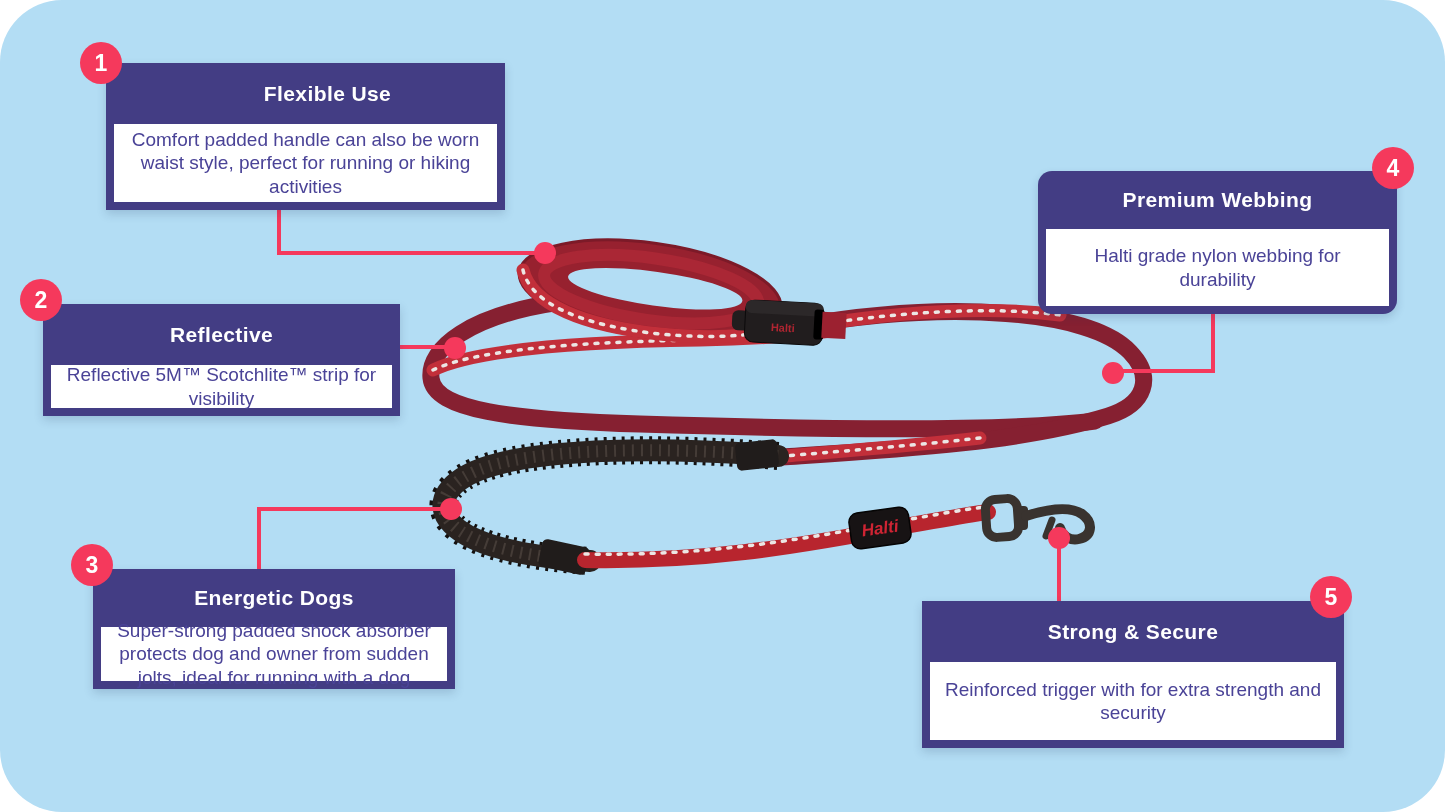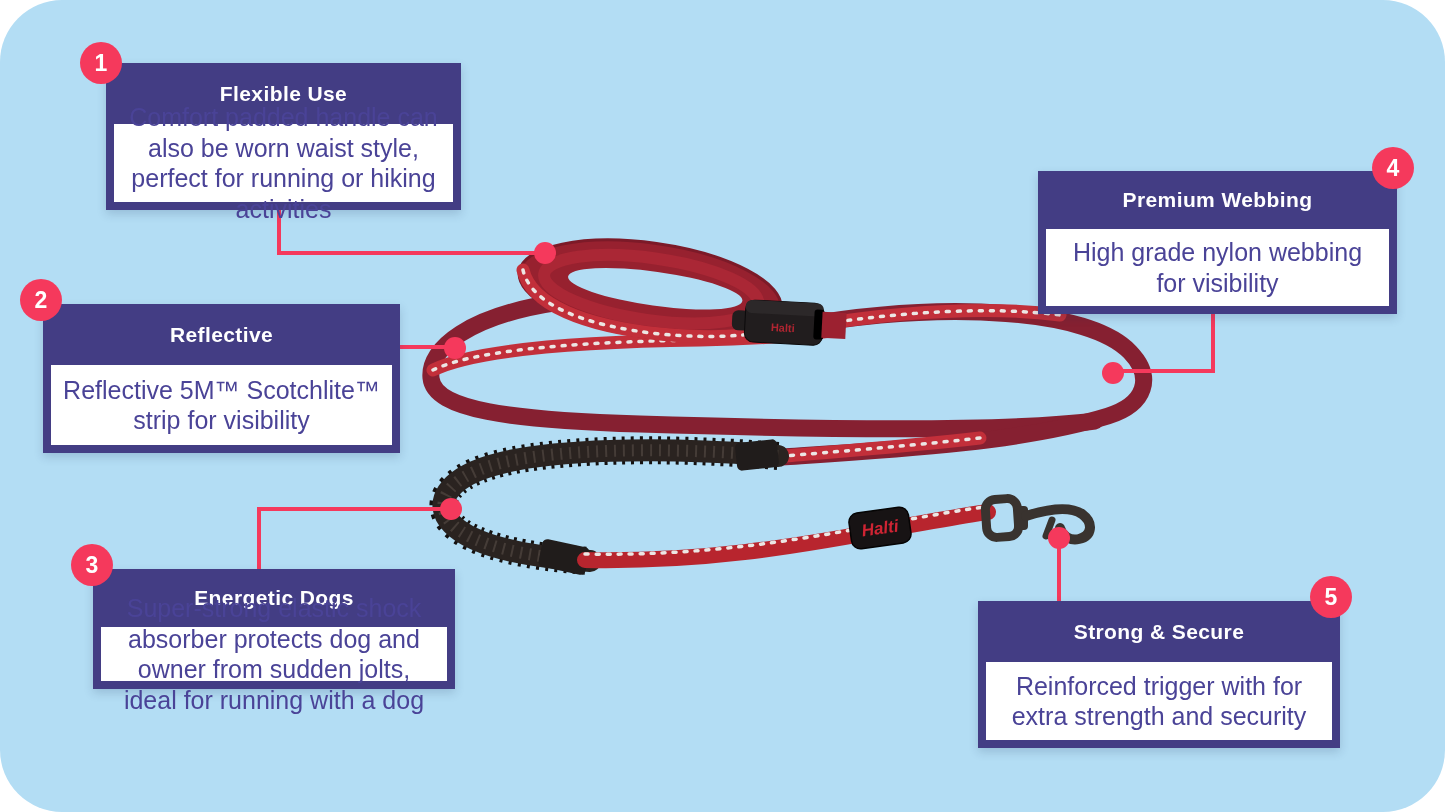--- a/index.html
+++ b/index.html
@@ -6,21 +6,21 @@
   body{width:1445px;height:812px;position:relative;font-family:"Liberation Sans",sans-serif;}
   .canvas{position:absolute;inset:0;background:#b3ddf4;border-radius:62px;overflow:hidden;}
   .leash-svg{position:absolute;left:0;top:0;z-index:1;}
   .connector{position:absolute;background:#f5395c;z-index:2;}
   .dot{position:absolute;width:22px;height:22px;border-radius:50%;background:#f5395c;z-index:2;}
   .callout{position:absolute;background:#433d84;z-index:3;box-shadow:0 4px 9px rgba(30,50,90,.18);}
   .callout .title{height:61px;display:flex;align-items:center;justify-content:center;
     color:#ffffff;font-size:21px;font-weight:bold;letter-spacing:.4px;}
   .callout .body{position:absolute;left:8px;right:8px;top:61px;bottom:8px;background:#ffffff;
     display:flex;align-items:center;justify-content:center;text-align:center;
-    color:#4a4397;font-size:25px;line-height:1.22;padding:4px 12px;box-sizing:border-box;}
+    color:#4a4397;font-size:19px;line-height:1.22;padding:4px 12px;box-sizing:border-box;}
   .badge{position:absolute;width:42px;height:42px;border-radius:50%;background:#f5395c;z-index:4;
     display:flex;align-items:center;justify-content:center;color:#ffffff;font-size:23px;font-weight:bold;}
 </style>
 </head>
 <body>
 
 <div class="canvas">
 
   <svg class="leash-svg" width="1445" height="812" viewBox="0 0 1445 812">
 
@@ -92,53 +92,53 @@
   <div class="connector" style="left:257px;top:507px;width:196px;height:4px;"></div>
   <div class="dot" style="left:440px;top:498px;"></div>
 
   <div class="connector" style="left:1211px;top:314px;width:4px;height:59px;"></div>
   <div class="connector" style="left:1113px;top:369px;width:102px;height:4px;"></div>
   <div class="dot" style="left:1102px;top:362px;"></div>
 
   <div class="connector" style="left:1057px;top:538px;width:4px;height:63px;"></div>
   <div class="dot" style="left:1048px;top:527px;"></div>
 
-  <div class="callout" style="left:106px;top:63px;width:355px;height:147px;">
+  <div class="callout" style="left:106px;top:63px;width:355px;height:147px;padding-left:44px;">
     <div class="title">Flexible Use</div>
     <div class="body">Comfort padded handle can also be worn waist style, perfect for running or hiking activities</div>
   </div>
   <div class="badge" style="left:80px;top:42px;">
     <span>1</span>
   </div>
 
-  <div class="callout" style="left:43px;top:304px;width:357px;height:149px;">
+  <div class="callout" style="left:43px;top:304px;width:357px;height:112px;">
     <div class="title">Reflective</div>
     <div class="body">Reflective 5M™ Scotchlite™ strip for visibility</div>
   </div>
   <div class="badge" style="left:20px;top:279px;">
     <span>2</span>
   </div>
 
   <div class="callout" style="left:93px;top:569px;width:362px;height:120px;">
     <div class="title" style="height:58px">Energetic Dogs</div>
-    <div class="body" style="top:58px">Super-strong elastic shock absorber protects dog and owner from sudden jolts, ideal for running with a dog</div>
+    <div class="body" style="top:58px">Super-strong padded shock absorber protects dog and owner from sudden jolts, ideal for running with a dog</div>
   </div>
   <div class="badge" style="left:71px;top:544px;">
     <span>3</span>
   </div>
 
-  <div class="callout" style="left:1038px;top:171px;width:359px;height:143px;">
+  <div class="callout" style="left:1038px;top:171px;width:359px;height:143px;border-radius:14px;">
     <div class="title" style="height:58px">Premium Webbing</div>
-    <div class="body" style="top:58px">High grade nylon webbing for visibility</div>
+    <div class="body" style="top:58px">Halti grade nylon webbing for durability</div>
   </div>
   <div class="badge" style="left:1372px;top:147px;">
     <span>4</span>
   </div>
 
-  <div class="callout" style="left:978px;top:601px;width:362px;height:147px;">
+  <div class="callout" style="left:922px;top:601px;width:422px;height:147px;">
     <div class="title">Strong &amp; Secure</div>
     <div class="body">Reinforced trigger with for extra strength and security</div>
   </div>
   <div class="badge" style="left:1310px;top:576px;">
     <span>5</span>
   </div>
 
 </div>
 
 </body></html>

